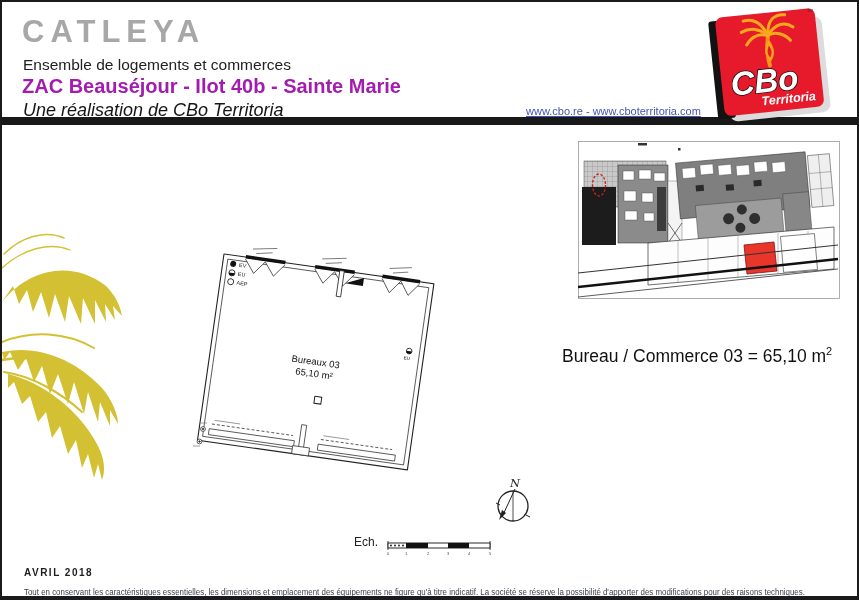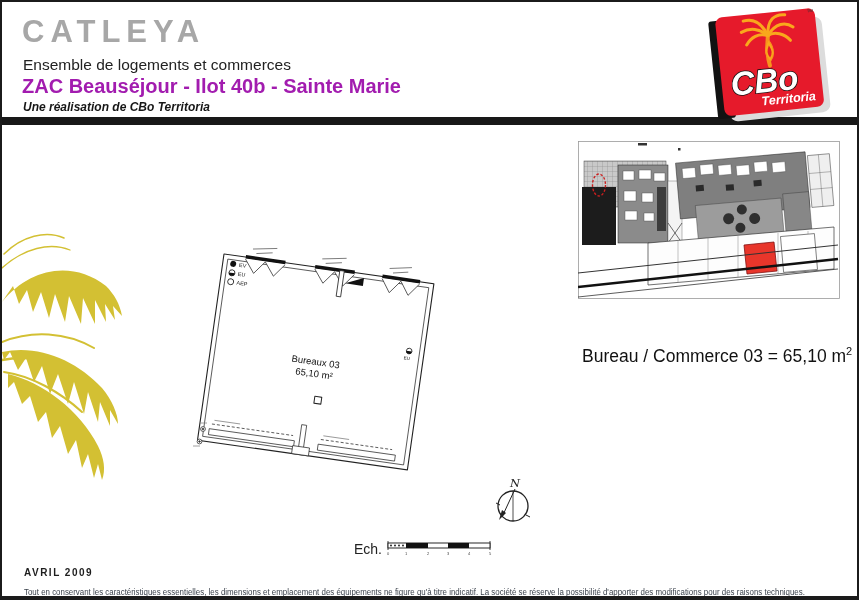--- a/index.html
+++ b/index.html
@@ -4,33 +4,33 @@
 <style>
   html,body{margin:0;padding:0;background:#fff;}
   .page{position:relative;width:855px;height:594px;border:2px solid #1b1b1b;border-bottom-width:4px;
         background:#fff;overflow:hidden;font-family:"Liberation Sans",sans-serif;color:#111;}
   .abs{position:absolute;}
 
   
   .project-title{left:20px;top:12px;font-size:31px;font-weight:bold;letter-spacing:6px;color:#a7a7a7;}
   .subtitle{left:21px;top:54px;font-size:15.5px;color:#222;}
   .location{left:20px;top:73px;font-size:20px;font-weight:bold;color:#a21caf;}
-  .developer{left:21px;top:98px;font-size:12px;font-weight:bold;font-style:italic;color:#161616;}
+  .developer{left:21px;top:98px;font-size:18px;font-weight:normal;font-style:italic;color:#161616;}
   .links{left:524px;top:103px;font-size:11px;color:#4455b4;text-decoration:underline;cursor:pointer;}
   .black-bar{left:0;top:115px;width:855px;height:8px;background:#181818;}
 
   
   .siteplan{left:576px;top:139px;}
-  .unit-summary{left:560px;top:343px;font-size:17.5px;color:#111;margin-left:20px;}
+  .unit-summary{left:560px;top:343px;font-size:17.5px;color:#111;}
   .unit-summary sup{font-size:11px;}
 
   
   .floorplan{left:176px;top:234px;}
   .compass{left:486px;top:474px;}
-  .scale-label{left:352px;top:533px;font-size:14px;color:#222;margin-top:6px;}
+  .scale-label{left:352px;top:533px;font-size:12px;color:#222;}
   .scalebar{left:384px;top:537px;}
   .palm{left:0;top:222px;}
 
   
   .footer-date{left:22px;top:565px;font-size:10px;font-weight:bold;letter-spacing:1.5px;color:#1d1d1d;}
   .footer-disclaimer{left:22px;top:579px;width:832px;overflow:hidden;white-space:nowrap;}
   .footer-disclaimer span{display:inline-block;font-size:8.6px;color:#3c434d;text-decoration:underline;
         transform:scaleX(0.92);transform-origin:0 0;}
 
   svg text{font-family:"Liberation Sans",sans-serif;}
@@ -38,20 +38,21 @@
 </style>
 </head>
 <body>
 
 <div class="page">
 
   <div class="abs subtitle">Ensemble de logements et commerces</div>
   <div class="abs project-title">CATLEYA</div>
   <div class="abs location">ZAC Beauséjour - Ilot 40b - Sainte Marie</div>
   <div class="abs developer">Une réalisation de CBo Territoria</div>
+  <a class="abs links">www.cbo.re - www.cboterritoria.com</a>
   <div class="abs black-bar"></div>
 
   <svg class="abs" style="left:696px;top:6px;" width="136" height="118" viewBox="0 0 136 118">
     <g transform="rotate(-6 68 58)">
       <rect x="27" y="14" width="101" height="96" rx="8" fill="#dcdcdc"></rect>
       <rect x="15" y="8" width="18" height="98" rx="3" fill="#121212"></rect>
       <rect x="22" y="5" width="100" height="99" rx="7" fill="#e61a2b"></rect>
       <g stroke="#f9a81c" stroke-width="3" stroke-linecap="round" fill="none" transform="translate(72,16)">
         <path d="M0,42 C-2,32 -1,22 1,12" stroke="#f7941d" stroke-width="4"></path>
         <path d="M1,12 C-6,4 -16,2 -25,6"></path>
@@ -245,18 +246,18 @@
              L111,82 L113,96 L103,80 L104,98 L93,76 L93,100 L81,74 L79,100 L67,72 L63,98
              L53,70 L47,94 L39,68 L31,88 L25,66 L17,80 L11,62 L4,72 Z"></path>
     <path d="M0,128 C36,120 74,136 100,164 C110,176 116,190 116,200
              L108,186 L108,202 L98,178 L96,198 L86,168 L82,190 L72,158 L66,180
              L56,150 L48,170 L40,142 L32,158 L24,134 L16,146 L8,128 L2,136 Z"></path>
     <path d="M6,150 C40,158 78,186 96,222 C102,234 104,246 100,256
              L96,240 L92,254 L86,230 L80,244 L74,216 L66,230 L58,202 L50,214
              L44,188 L36,198 L28,172 L20,180 L12,158 L6,164 Z"></path>
   </svg>
 
-  <div class="abs footer-date">AVRIL 2009</div>
+  <div class="abs footer-date">AVRIL 2018</div>
   <div class="abs footer-disclaimer">
     <span>Tout en conservant les caractéristiques essentielles, les dimensions et emplacement des équipements ne figure qu'à titre indicatif. La société se réserve la possibilité d'apporter des modifications pour des raisons techniques.</span>
   </div>
 
 </div>
 
 </body></html>

